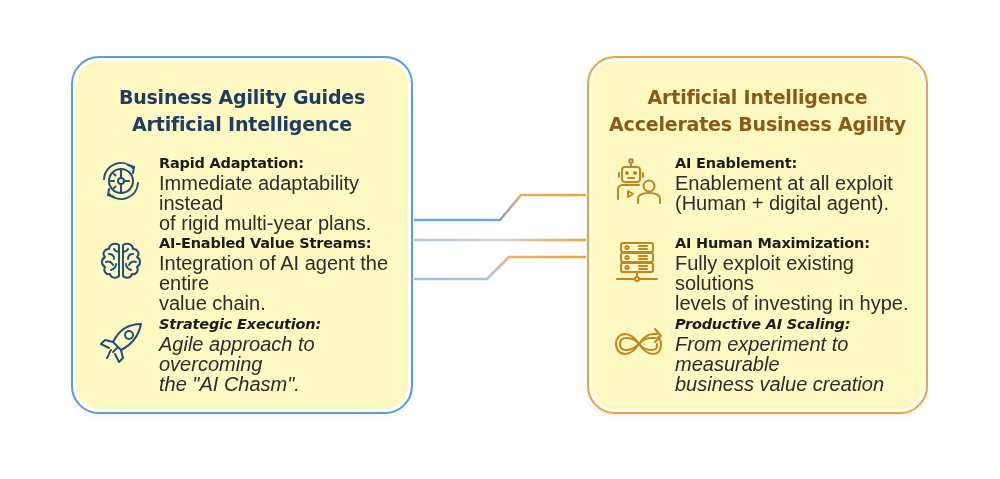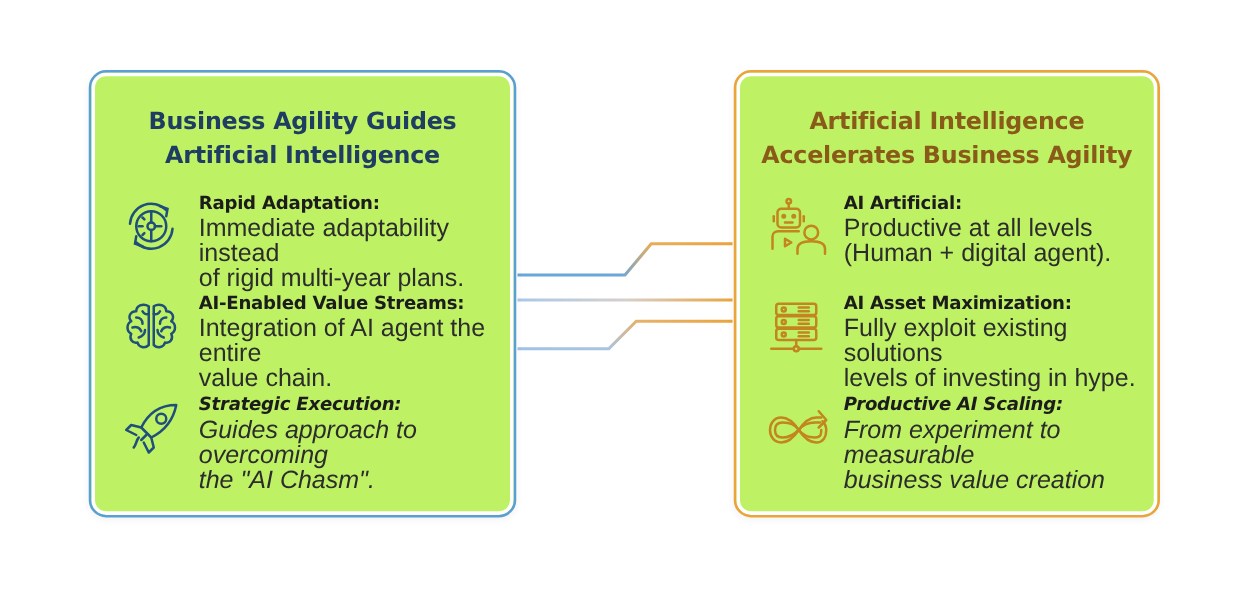--- a/index.html
+++ b/index.html
@@ -10,22 +10,22 @@
     body {
       width: 1000px;
       height: 479px;
       position: relative;
       overflow: hidden;
       font-family: "Liberation Sans", "DejaVu Sans", sans-serif;
     }
     .panel {
       position: absolute;
       box-sizing: border-box;
-      border-radius: 14px;
-      background: #bef264;
+      border-radius: 28px;
+      background: #fef9c3;
       box-shadow: inset 0 0 0 3px #ffffff, 0 2px 6px rgba(0,0,0,0.05);
     }
     .panel-left {
       left: 71px;
       top: 56px;
       width: 342px;
       height: 358px;
       border: 2.5px solid #5a9fd4;
     }
     .panel-right {
@@ -180,21 +180,21 @@
         <path d="M44 6 C32 6 22 12 16 24 L24 32 C36 26 42 16 44 6 Z"></path>
         <circle cx="32" cy="17" r="4"></circle>
         <path d="M16 24 L8 22 L4 26 L12 30"></path>
         <path d="M24 32 L26 40 L22 44 L18 36"></path>
         <path d="M14 32 C12 34 12 38 10 40"></path>
         <path d="M16 34 L20 30"></path>
       </svg>
     </span>
     <div class="text">
       <div class="heading">Strategic Execution:</div>
-      <div class="desc">Guides approach to overcoming</div>
+      <div class="desc">Agile approach to overcoming</div>
       <div class="desc">the "AI Chasm".</div>
     </div>
   </div>
 </div>
 
 <div class="panel panel-right">
   <div class="panel-title">
     <div>Artificial Intelligence</div>
     <div>Accelerates Business Agility</div>
   </div>
@@ -210,22 +210,22 @@
         <circle cx="14" cy="16" r="1"></circle>
         <circle cx="22" cy="16" r="1"></circle>
         <line x1="15" y1="21" x2="21" y2="21"></line>
         <path d="M5 42 L5 32 C5 29 8 28 10 28 L26 28"></path>
         <path d="M15 34 L20 37 L15 40 Z"></path>
         <circle cx="36" cy="29" r="5.5"></circle>
         <path d="M25 46 L25 42 C25 38 29 36 36 36 C43 36 47 38 47 42 L47 46"></path>
       </svg>
     </span>
     <div class="text">
-      <div class="heading">AI Artificial:</div>
-      <div class="desc">Productive at all levels</div>
+      <div class="heading">AI Enablement:</div>
+      <div class="desc">Enablement at all exploit</div>
       <div class="desc">(Human + digital agent).</div>
     </div>
   </div>
 
   <div class="item item-2">
     <span class="icon">
       <svg width="48" height="48" viewBox="0 0 48 48" fill="none" stroke="#c2851f" stroke-width="2" stroke-linecap="round" stroke-linejoin="round">
         <rect x="8" y="6" width="32" height="9" rx="2"></rect>
         <rect x="8" y="16" width="32" height="9" rx="2"></rect>
         <rect x="8" y="26" width="32" height="9" rx="2"></rect>
@@ -238,21 +238,21 @@
         <line x1="26" y1="22" x2="34" y2="22"></line>
         <line x1="26" y1="29" x2="34" y2="29"></line>
         <line x1="26" y1="32" x2="34" y2="32"></line>
         <line x1="24" y1="35" x2="24" y2="40"></line>
         <circle cx="24" cy="42" r="2"></circle>
         <line x1="4" y1="42" x2="22" y2="42"></line>
         <line x1="26" y1="42" x2="44" y2="42"></line>
       </svg>
     </span>
     <div class="text">
-      <div class="heading">AI Asset Maximization:</div>
+      <div class="heading">AI Human Maximization:</div>
       <div class="desc">Fully exploit existing solutions</div>
       <div class="desc">levels of investing in hype.</div>
     </div>
   </div>
 
   <div class="item item-3">
     <span class="icon">
       <svg width="52" height="48" viewBox="0 0 52 48" fill="none" stroke="#c2851f" stroke-width="2" stroke-linecap="round" stroke-linejoin="round">
         <path d="M26 26 C22 20 18 16 12 16 C6 16 3 21 3 26 C3 31 6 36 12 36 C18 36 22 32 26 26 C30 20 34 16 40 16 L44 16"></path>
         <path d="M26 26 C30 32 34 36 40 36 C46 36 48 31 48 26 C48 23 47 21 45 19"></path>

